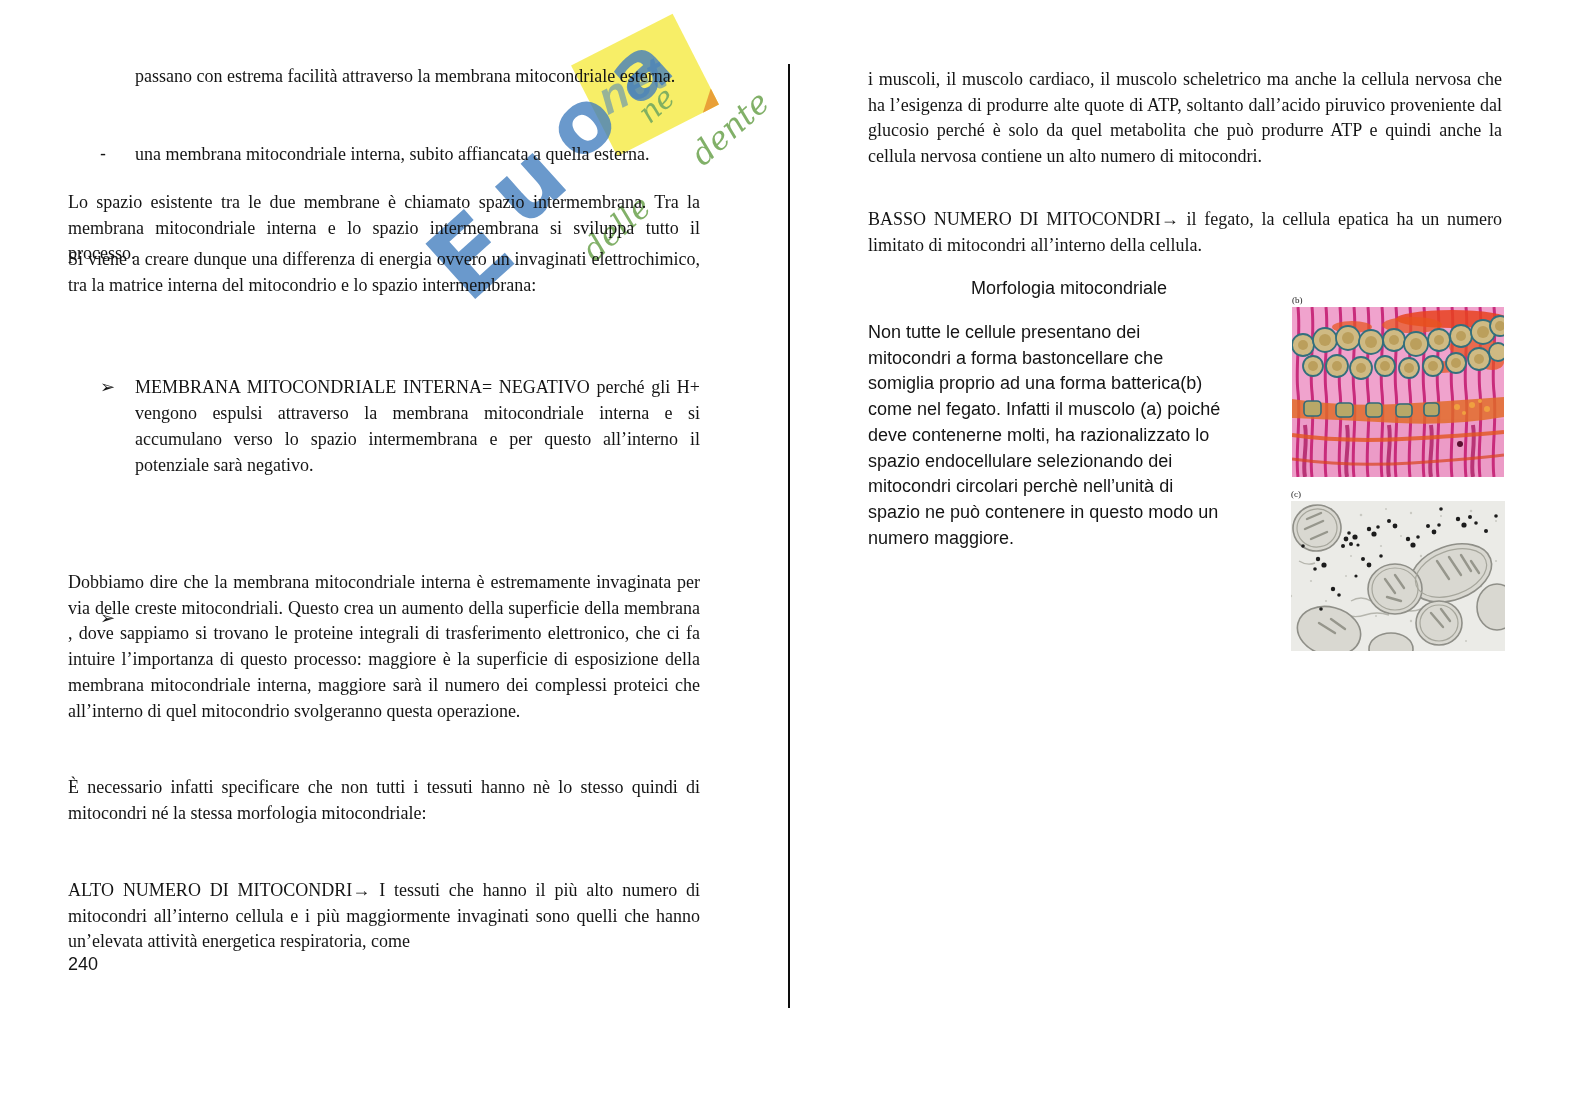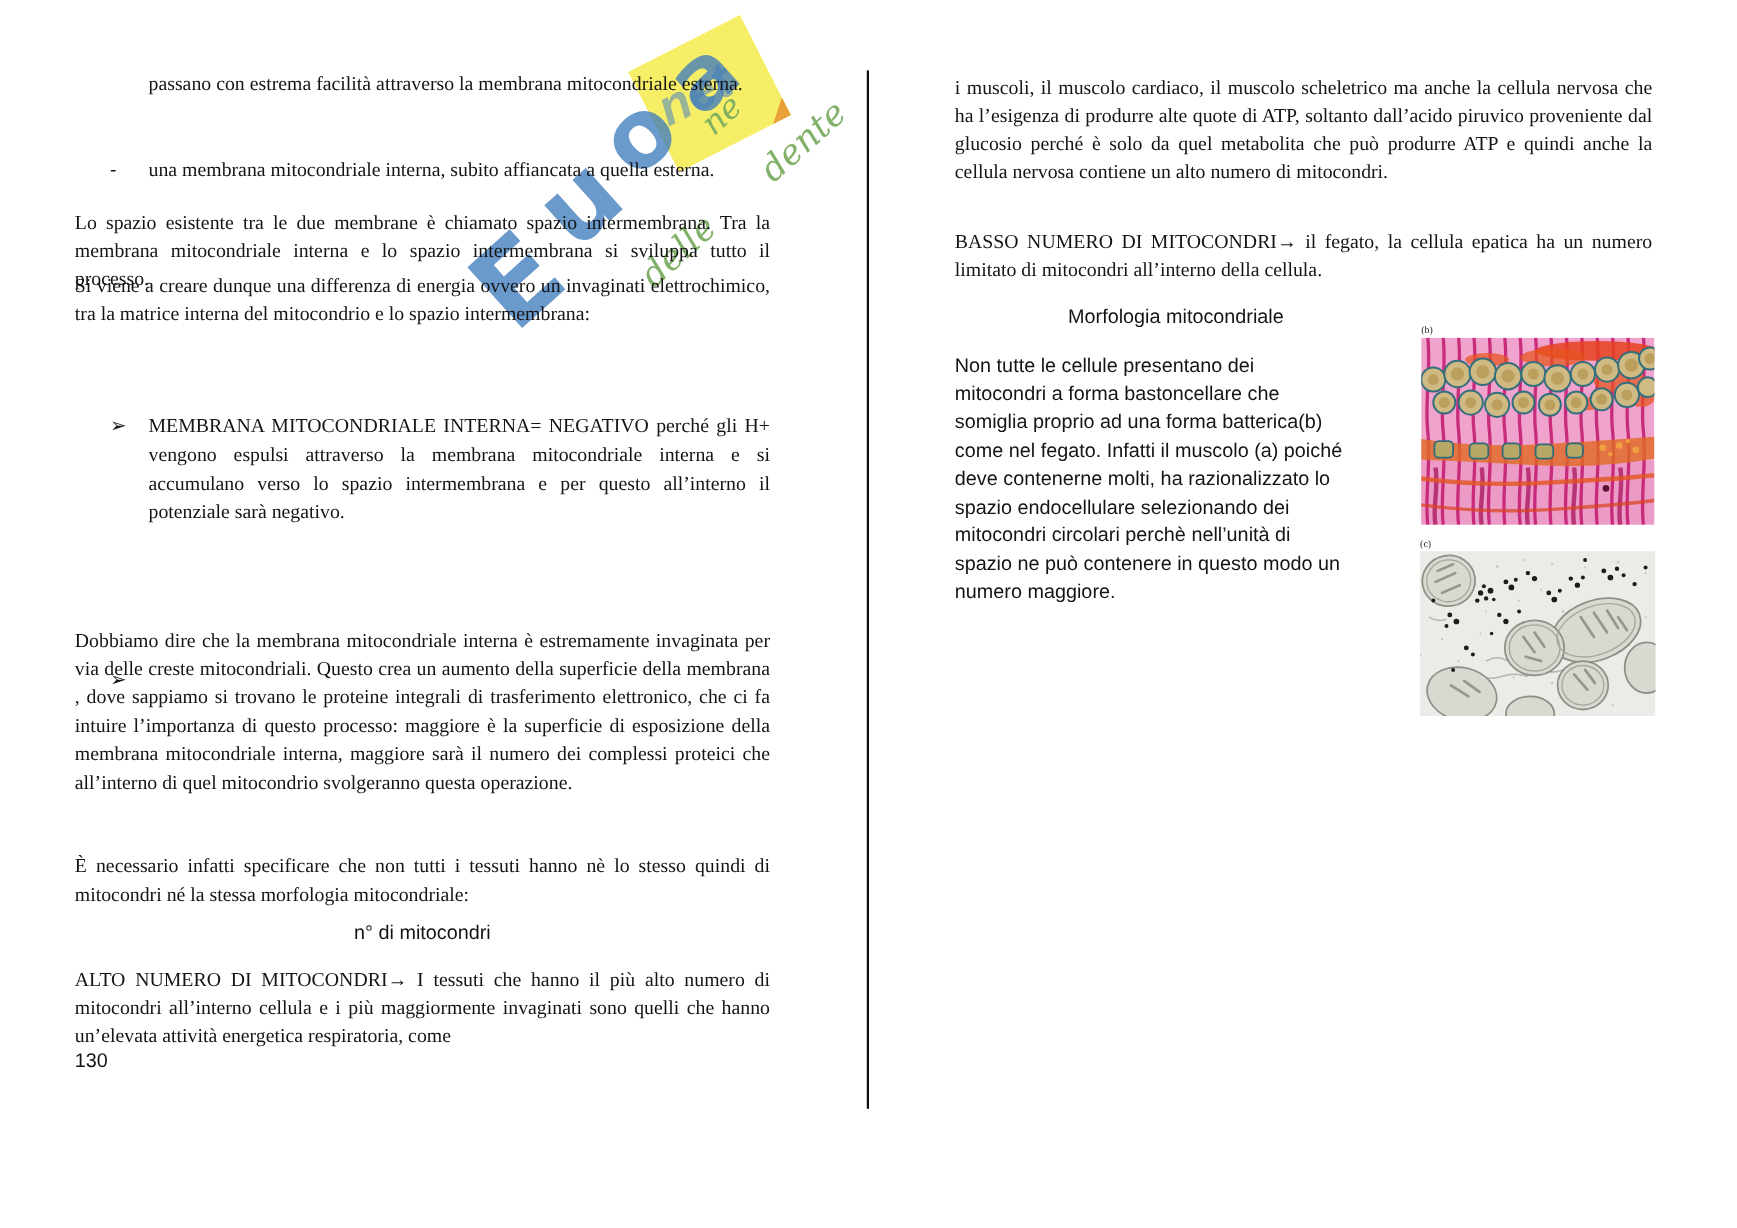--- a/index.html
+++ b/index.html
@@ -99,25 +99,24 @@
     </div>
 
     <div class="block li" style="top:452px;">
       <span class="bullet">➢</span>
     </div>
 
     <div class="block just" style="top:570px;">Dobbiamo dire che la membrana mitocondriale interna è estremamente invaginata per via delle creste mitocondriali. Questo crea un aumento della superficie della membrana , dove sappiamo si trovano le proteine integrali di trasferimento elettronico, che  ci fa intuire l’importanza di questo processo: maggiore è la superficie di esposizione della membrana mitocondriale interna, maggiore sarà il numero dei complessi proteici che all’interno di quel mitocondrio svolgeranno questa operazione.</div>
 
     <div class="block just" style="top:775px;">È necessario infatti specificare che non tutti i tessuti hanno nè lo stesso quindi di mitocondri né la stessa morfologia mitocondriale:</div>
 
-    <div class="block heading" style="top:836px;">n° di mitocondri</div>
 
     <div class="block just" style="top:878px;">ALTO NUMERO DI MITOCONDRI→ I tessuti che hanno il più alto numero di mitocondri all’interno cellula e i più maggiormente invaginati sono quelli che hanno un’elevata attività energetica respiratoria, come</div>
 
-    <div class="block pageno" style="top:952px;">130</div>
+    <div class="block pageno" style="top:952px;">240</div>
   </div>
 
   <div class="col col-right">
 
     <div class="block just" style="top:67px;">i muscoli, il muscolo cardiaco, il muscolo scheletrico ma anche la cellula nervosa che ha l’esigenza di produrre alte quote di ATP, soltanto dall’acido piruvico proveniente dal glucosio perché è solo da quel metabolita che può produrre ATP e quindi anche la cellula nervosa contiene un alto numero di mitocondri.</div>
 
     <div class="block just" style="top:207px;">BASSO NUMERO DI MITOCONDRI→ il fegato, la cellula epatica ha un numero limitato di mitocondri all’interno della cellula.</div>
 
     <div class="block heading" style="top:276px;width:402px;">Morfologia mitocondriale</div>
 

